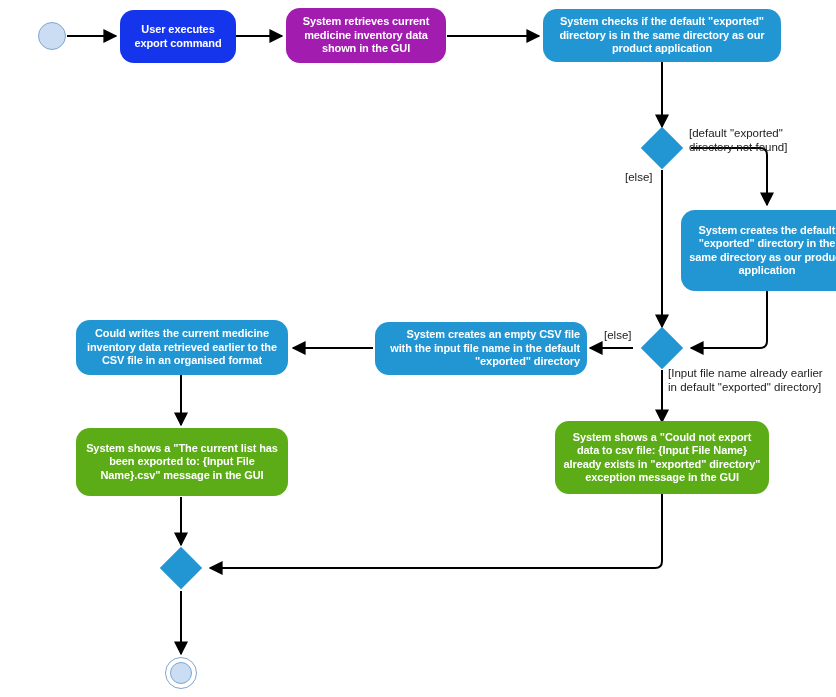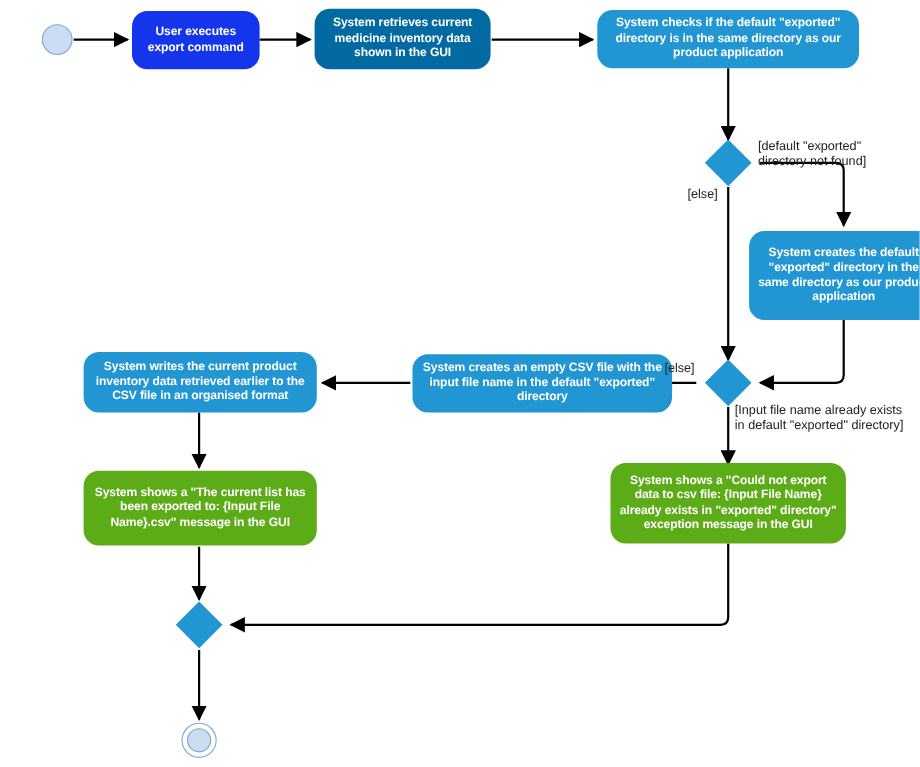--- a/index.html
+++ b/index.html
@@ -37,21 +37,21 @@
     font-weight: bold;
     font-size: 11px;
     line-height: 13.5px;
     border-radius: 14px;
     padding: 3px 7px;
     letter-spacing: -0.1px;
     z-index: 3;
   }
   .node span { display: block; width: 100%; }
   .n-blue   { background: #1435EB; }
-  .n-purple { background: #0369a1; }
+  .n-purple { background: #a21caf; }
   .n-cyan   { background: #2196D3; }
   .n-green  { background: #5CAC18; }
 
   .diamond {
     position: absolute;
     background: #2196D3;
     transform: rotate(45deg);
     z-index: 3;
   }
   .start-node {
@@ -153,29 +153,29 @@
   <div class="guard" style="left:597px; top:170px;">[else]</div>
 
   <div class="node n-cyan" style="left:653px; top:210px; width:172px; height:81px;">
     <span>System creates the default "exported" directory in the same directory as our product application</span>
   </div>
 
   <div class="diamond" style="left:619px; top:333px; width:30px; height:30px;"></div>
 
   <div class="guard" style="left:576px; top:328px;">[else]</div>
 
-  <div class="guard" style="left:640px; top:366px;">[Input file name already exists
+  <div class="guard" style="left:640px; top:366px;">[Input file name already earlier
 in default "exported" directory]</div>
 
-  <div class="node n-cyan" style="left:347px; top:322px; width:236px; height:53px;">
+  <div class="node n-cyan" style="left:347px; top:322px; width:212px; height:53px;text-align:right;">
     <span>System creates an empty CSV file with the input file name in the default "exported" directory</span>
   </div>
 
   <div class="node n-cyan" style="left:48px; top:320px; width:212px; height:55px;">
-    <span>System writes the current product inventory data retrieved earlier to the CSV file in an organised format</span>
+    <span>Could writes the current medicine inventory data retrieved earlier to the CSV file in an organised format</span>
   </div>
 
   <div class="node n-green" style="left:48px; top:428px; width:212px; height:68px;">
     <span>System shows a "The current list has been exported to: {Input File Name}.csv" message in the GUI</span>
   </div>
 
   <div class="node n-green" style="left:527px; top:421px; width:214px; height:73px;">
     <span>System shows a "Could not export data to csv file: {Input File Name} already exists in "exported" directory" exception message in the GUI</span>
   </div>
 

